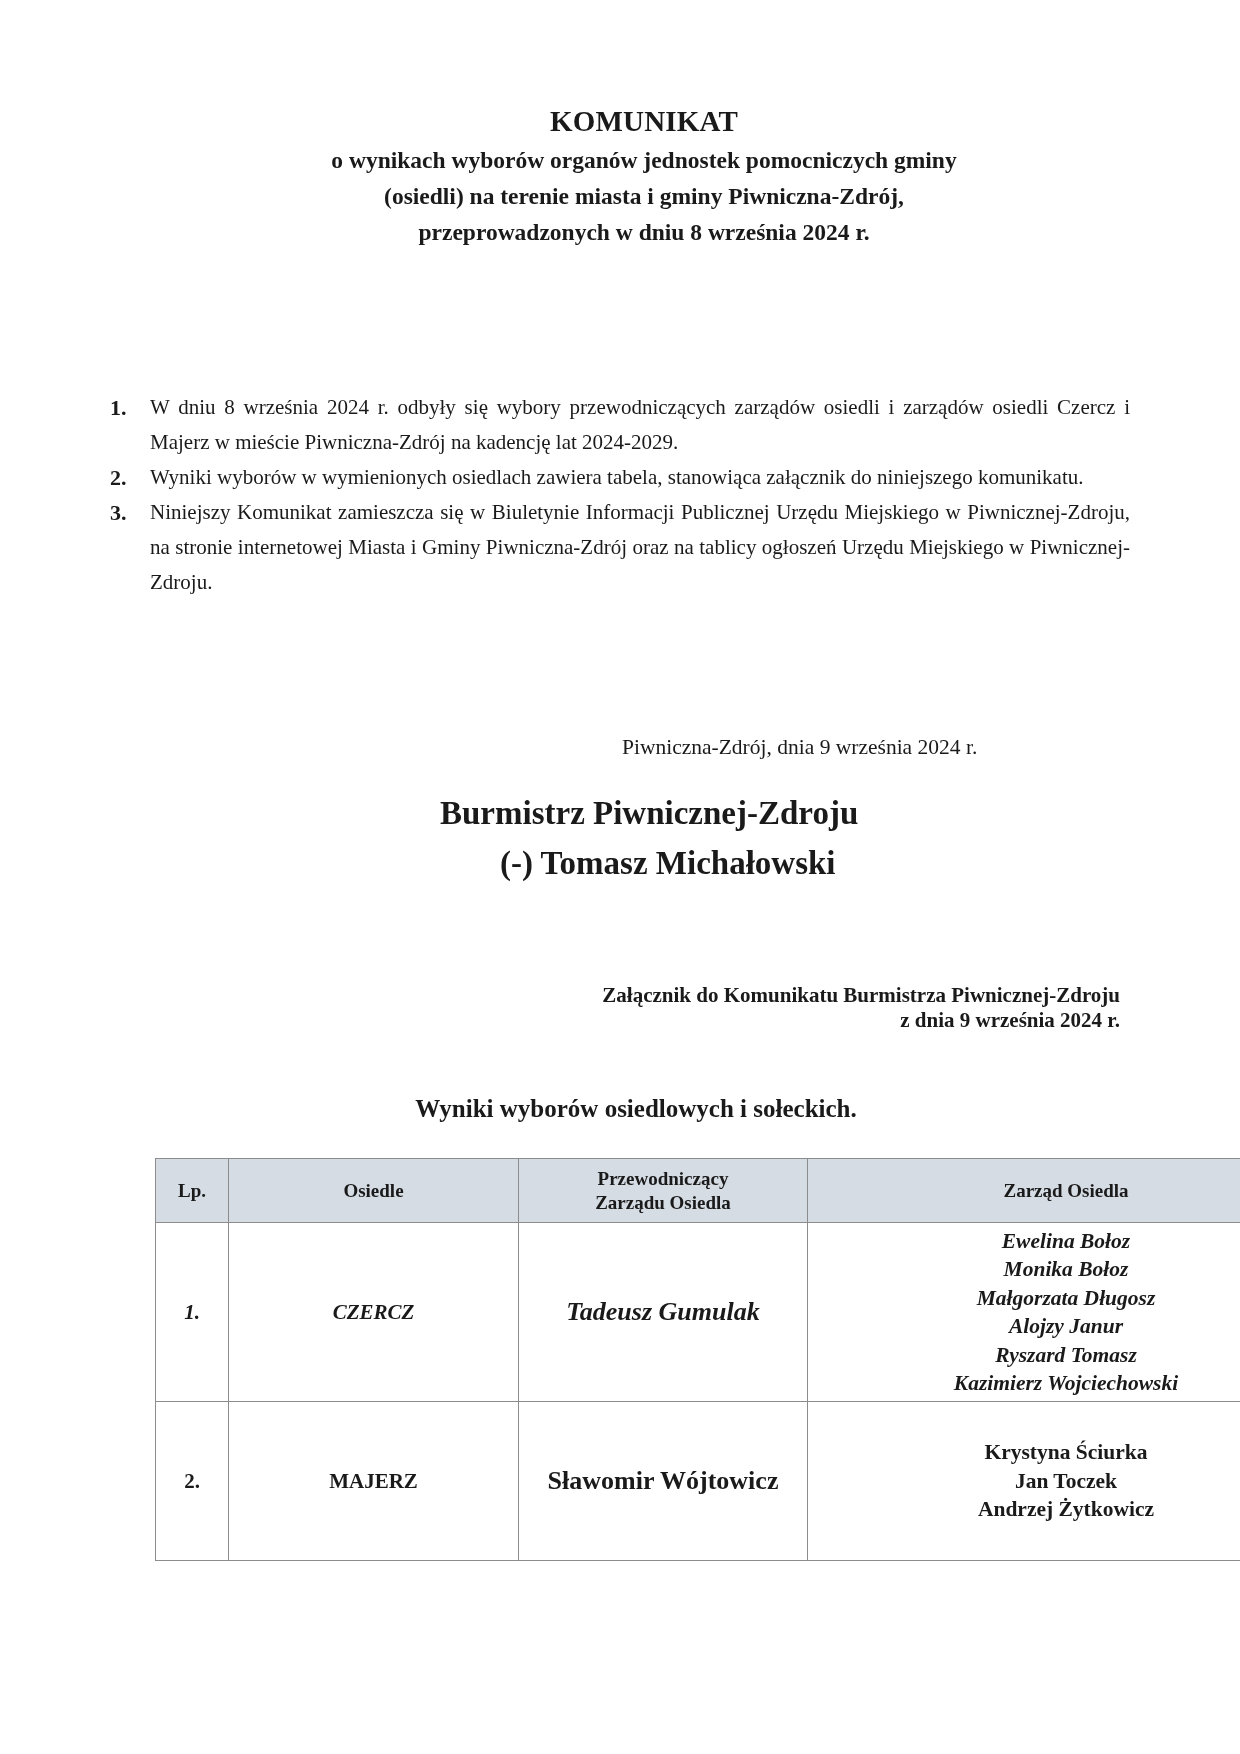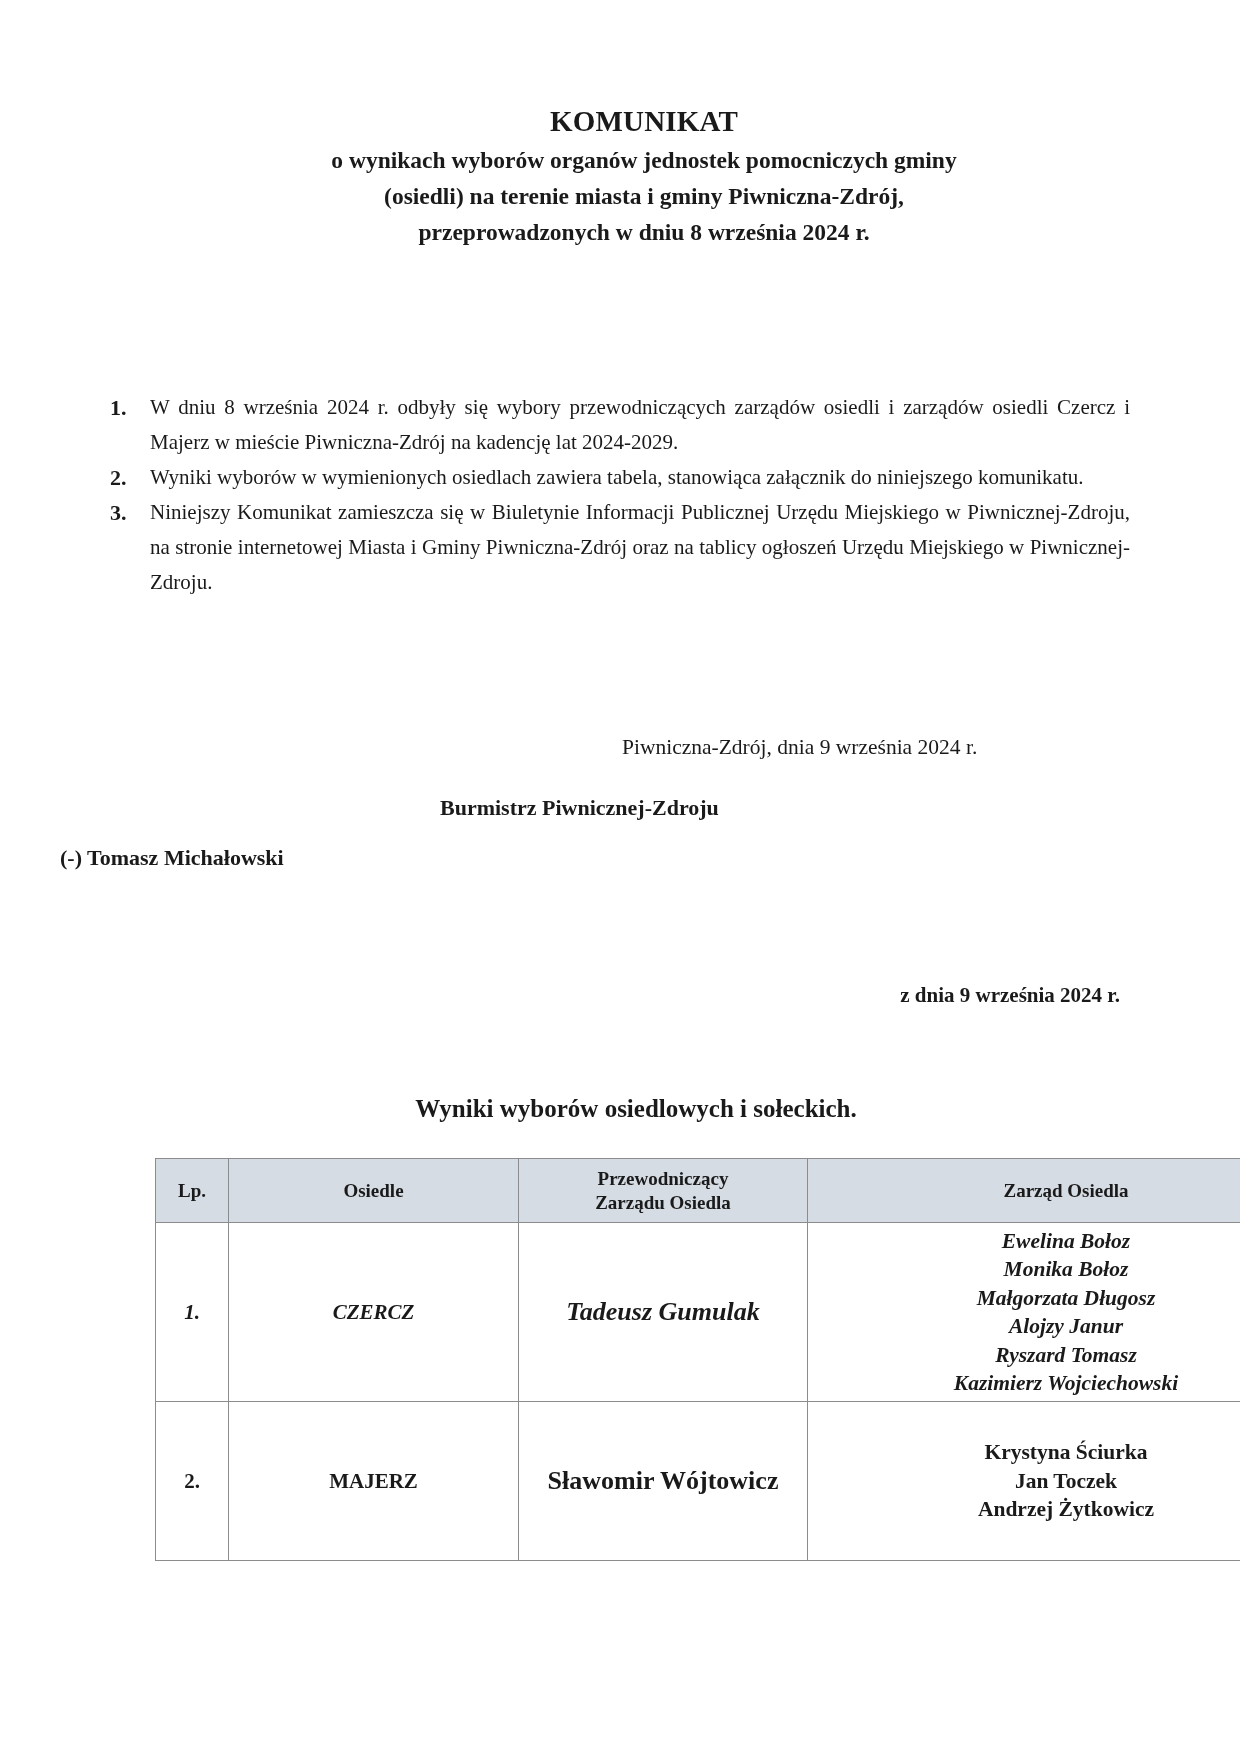--- a/index.html
+++ b/index.html
@@ -8,21 +8,21 @@
     font-family: "Liberation Serif", "DejaVu Serif", serif; color: #1a1a1a;
   }
   .title-block { position: absolute; left: 0; top: 100px; width: 1240px; text-align: center; padding-left: 24px; }
   .t-main { font-size: 29px; font-weight: bold; line-height: 42px; letter-spacing: 0.2px; }
   .t-sub { font-size: 23.5px; font-weight: bold; line-height: 36px; }
   .list { position: absolute; left: 110px; top: 390px; width: 1020px; font-size: 21px; line-height: 35px; }
   .li { display: flex; }
   .li-num { width: 40px; flex: none; font-weight: bold; font-size: 22px; }
   .li-text { flex: 1; text-align: justify; }
   .place-date { position: absolute; left: 622px; top: 735px; font-size: 21.5px; font-weight: normal; }
-  .sig { position: absolute; left: 0; width: 1240px; text-align: center; font-weight: bold; font-size: 22px; }
+  .sig { position: absolute; left: 0; width: 1240px; text-align: center; font-weight: bold; font-size: 33px; }
   .sig1 { top: 795px; padding-left: 440px; box-sizing: border-box; width: 1240px; text-align: left; }
   .sig2 { top: 845px; }
   .annex { position: absolute; right: 120px; top: 983px; text-align: right; font-size: 21px; font-weight: bold; line-height: 25px; }
   .results-title { position: absolute; left: 16px; width: 1240px; text-align: center; top: 1095px; font-size: 25px; font-weight: bold; }
   table.results {
     position: absolute; left: 155px; top: 1158px; width: 1170px; border-collapse: collapse; padding-left: 17px;
   }
   table.results th, table.results td {
     border: 1px solid #8c8c8c; text-align: center; vertical-align: middle; padding: 0;
   }
@@ -56,23 +56,24 @@
     <span class="li-text">Wyniki wyborów w wymienionych osiedlach zawiera tabela, stanowiąca załącznik do niniejszego komunikatu.</span>
   </div>
   <div class="li">
     <span class="li-num">3.</span>
     <span class="li-text">Niniejszy Komunikat zamieszcza się w Biuletynie Informacji Publicznej Urzędu Miejskiego w Piwnicznej-Zdroju, na stronie internetowej Miasta i Gminy Piwniczna-Zdrój oraz na tablicy ogłoszeń Urzędu Miejskiego w Piwnicznej-Zdroju.</span>
   </div>
 </div>
 
 <div class="place-date">Piwniczna-Zdrój, dnia 9 września 2024 r.</div>
 <div class="sig sig1">Burmistrz Piwnicznej-Zdroju</div>
-<div class="sig sig2" style="box-sizing:border-box;text-align:left;"><span style="margin-left:60px;">(-) Tomasz Michałowski</span></div>
+<div class="sig sig2" style="padding-left:440px;box-sizing:border-box;text-align:left;"><span style="margin-left:60px;">(-) Tomasz Michałowski</span></div>
 
 <div class="annex">
+  <div>Załącznik do Komunikatu Burmistrza Piwnicznej-Zdroju</div>
   <div>z dnia 9 września 2024 r.</div>
 </div>
 
 <div class="results-title">Wyniki wyborów osiedlowych i sołeckich.</div>
 
 <table class="results">
   <thead>
     <tr>
       <th class="c-lp">Lp.</th>
       <th class="c-os">Osiedle</th>

